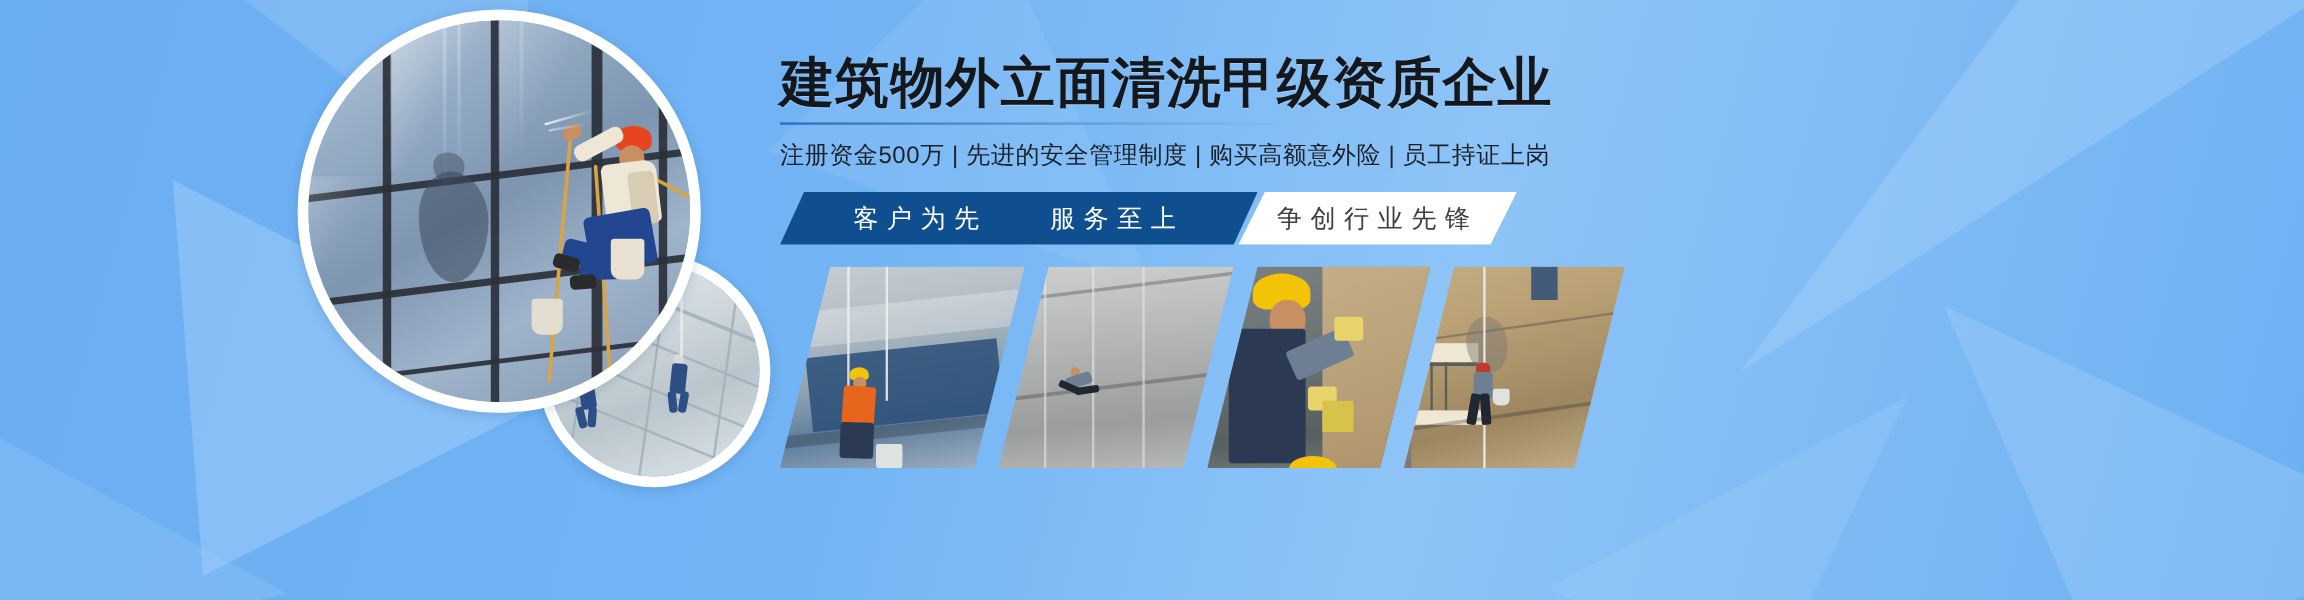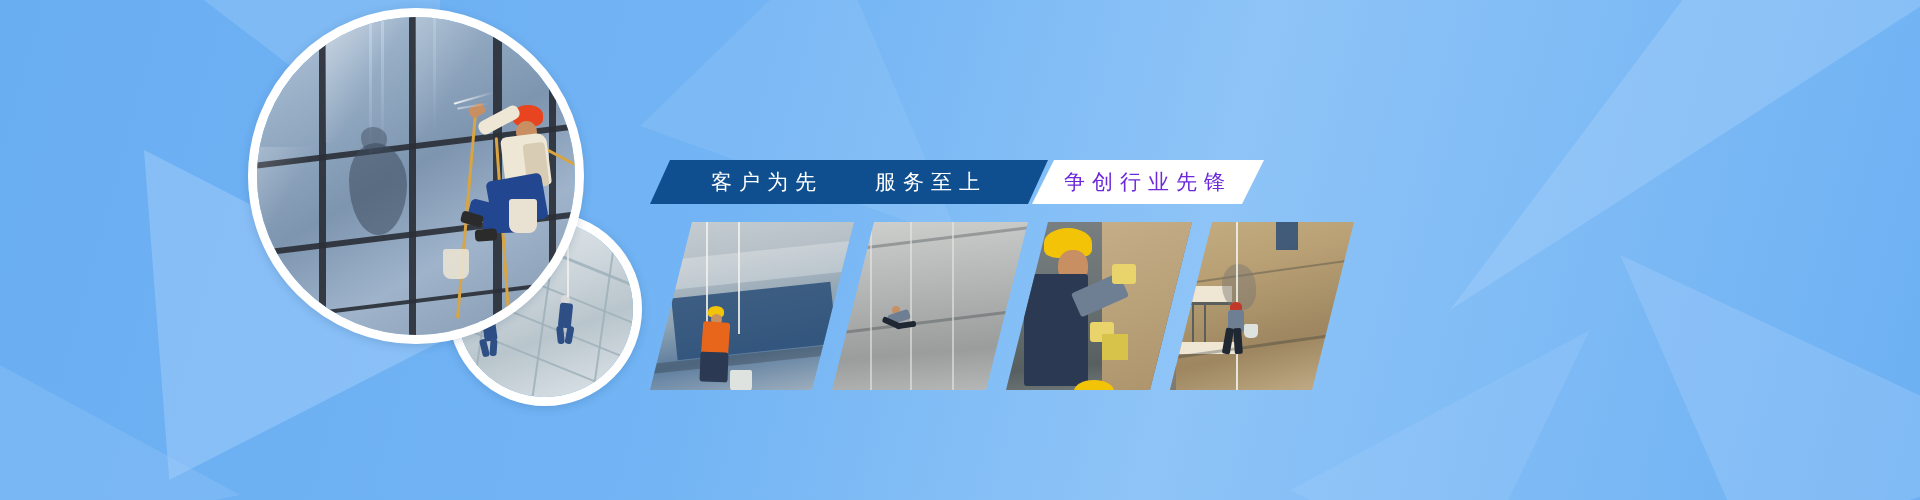--- a/index.html
+++ b/index.html
@@ -97,21 +97,21 @@
     display:flex;align-items:center;justify-content:center;gap:52px;
   }
   .rib-white{
     position:absolute;left:382px;top:0;height:44px;width:232px;
     background:#ffffff;
     clip-path:polygon(22px 0, 232px 0, 210px 100%, 0 100%);
     display:flex;align-items:center;justify-content:center;
   }
   .rib-txt{font-size:21px;letter-spacing:7px;font-weight:400;}
   .rib-txt.lt{color:#ffffff;}
-  .rib-txt.dk{color:#6d28d9;text-align:center;}
+  .rib-txt.dk{color:#404040;text-align:center;}
 
   
   .collage{position:absolute;left:650px;top:222px;width:658px;height:168px;}
   .slab{position:absolute;top:0;height:168px;overflow:hidden;}
   .slab-in{position:absolute;top:-20px;left:-40px;right:-40px;bottom:-20px;}
 
   .slab1{left:0;width:204px;clip-path:polygon(42px 0,204px 0,162px 100%,0 100%);}
   .slab2{left:182px;width:196px;clip-path:polygon(42px 0,196px 0,154px 100%,0 100%);}
   .slab3{left:356px;width:186px;clip-path:polygon(42px 0,186px 0,144px 100%,0 100%);}
   .slab4{left:520px;width:184px;clip-path:polygon(42px 0,184px 0,142px 100%,0 100%);}
@@ -221,20 +221,25 @@
         <div class="w-leg" style="left:212px;top:186px;width:44px;height:19px;transform:rotate(14deg);"></div>
         <div class="w-leg" style="left:226px;top:198px;width:40px;height:18px;transform:rotate(-2deg);"></div>
         <div class="w-shoe" style="left:204px;top:196px;width:22px;height:12px;transform:rotate(16deg);"></div>
         <div class="w-shoe" style="left:218px;top:212px;width:22px;height:12px;transform:rotate(-4deg);"></div>
         <div class="w-bucket" style="left:252px;top:182px;width:28px;height:34px;"></div>
         <div class="w-bucket" style="left:186px;top:232px;width:26px;height:30px;opacity:.9;"></div>
       </div>
     </div>
   </div>
 
+  <div class="copy">
+    <div class="headline">建筑物外立面清洗甲级资质企业</div>
+    <div class="rule"></div>
+    <div class="subline">注册资金500万 | 先进的安全管理制度 | 购买高额意外险 | 员工持证上岗</div>
+  </div>
 
   <div class="ribbon">
     <div class="rib-blue">
       <span class="rib-txt lt">客户为先</span>
       <span class="rib-txt lt">服务至上</span>
     </div>
     <div class="rib-white">
       <span class="rib-txt dk">争创行业先锋</span>
     </div>
   </div>

